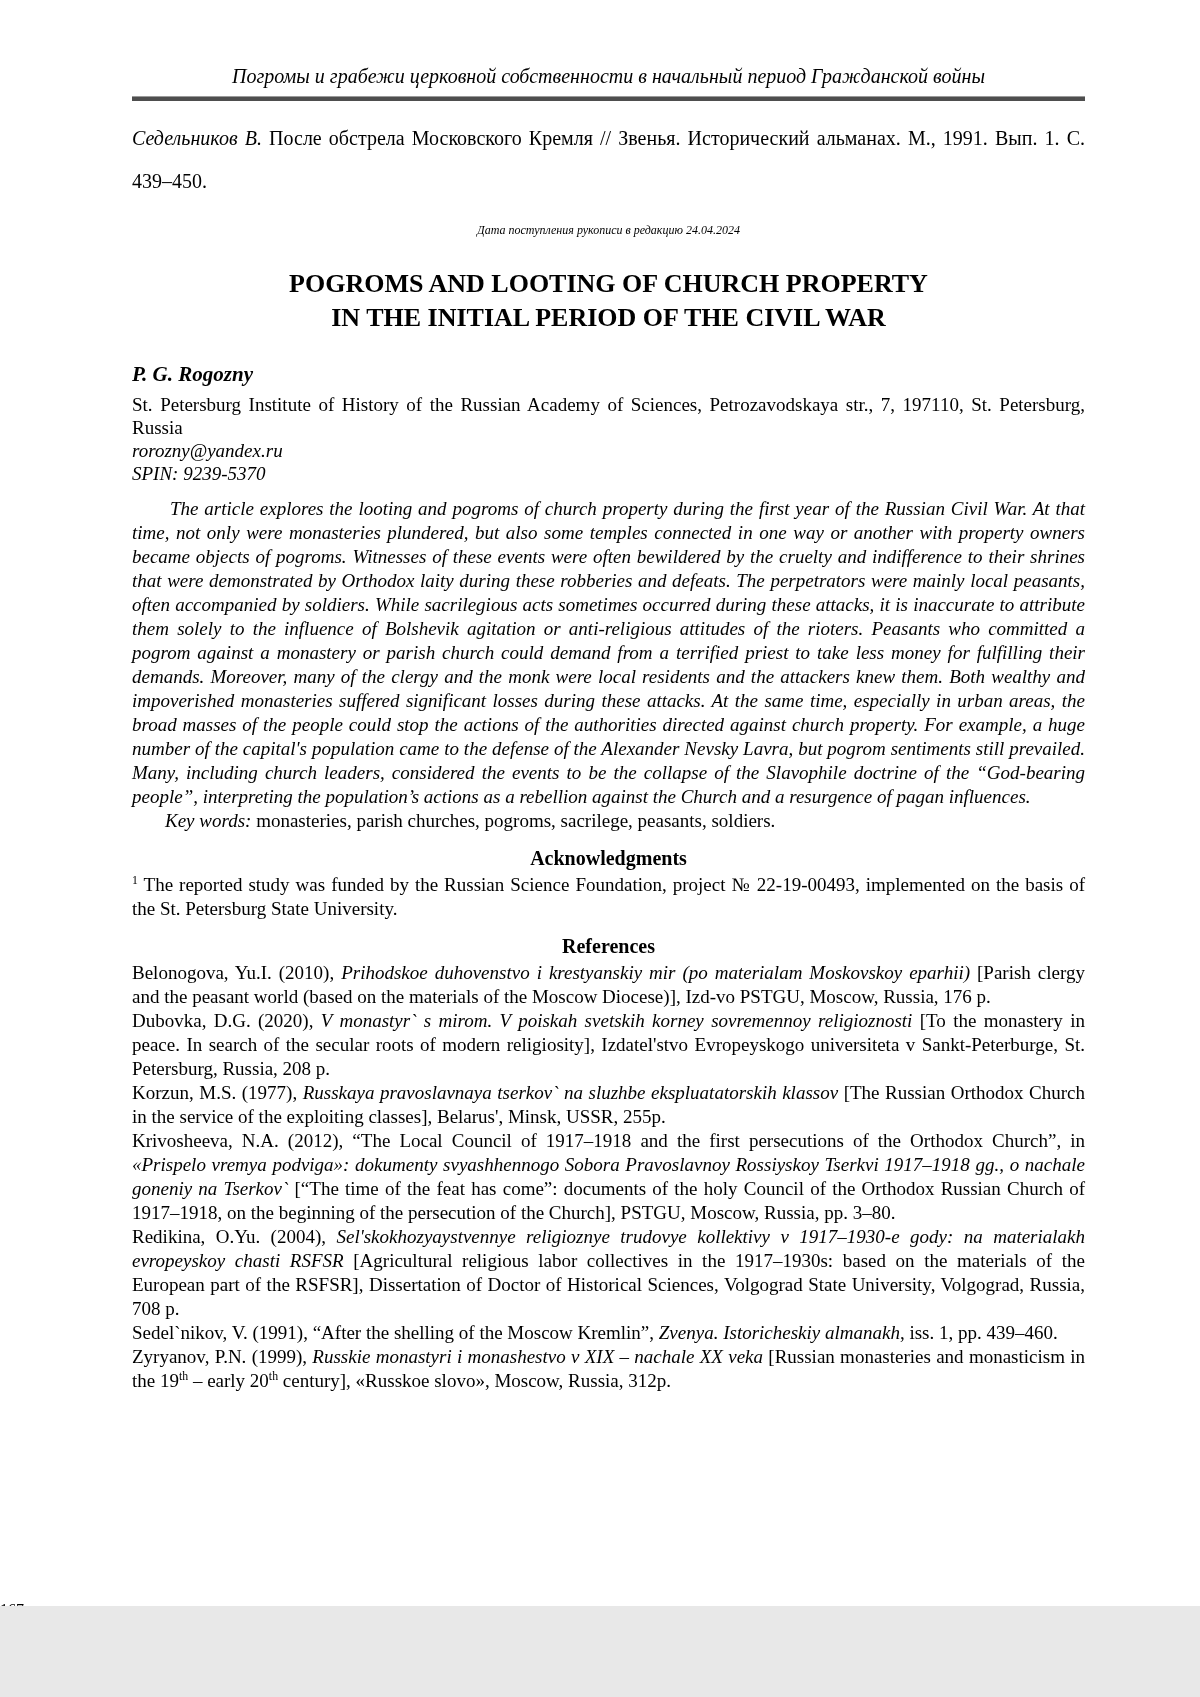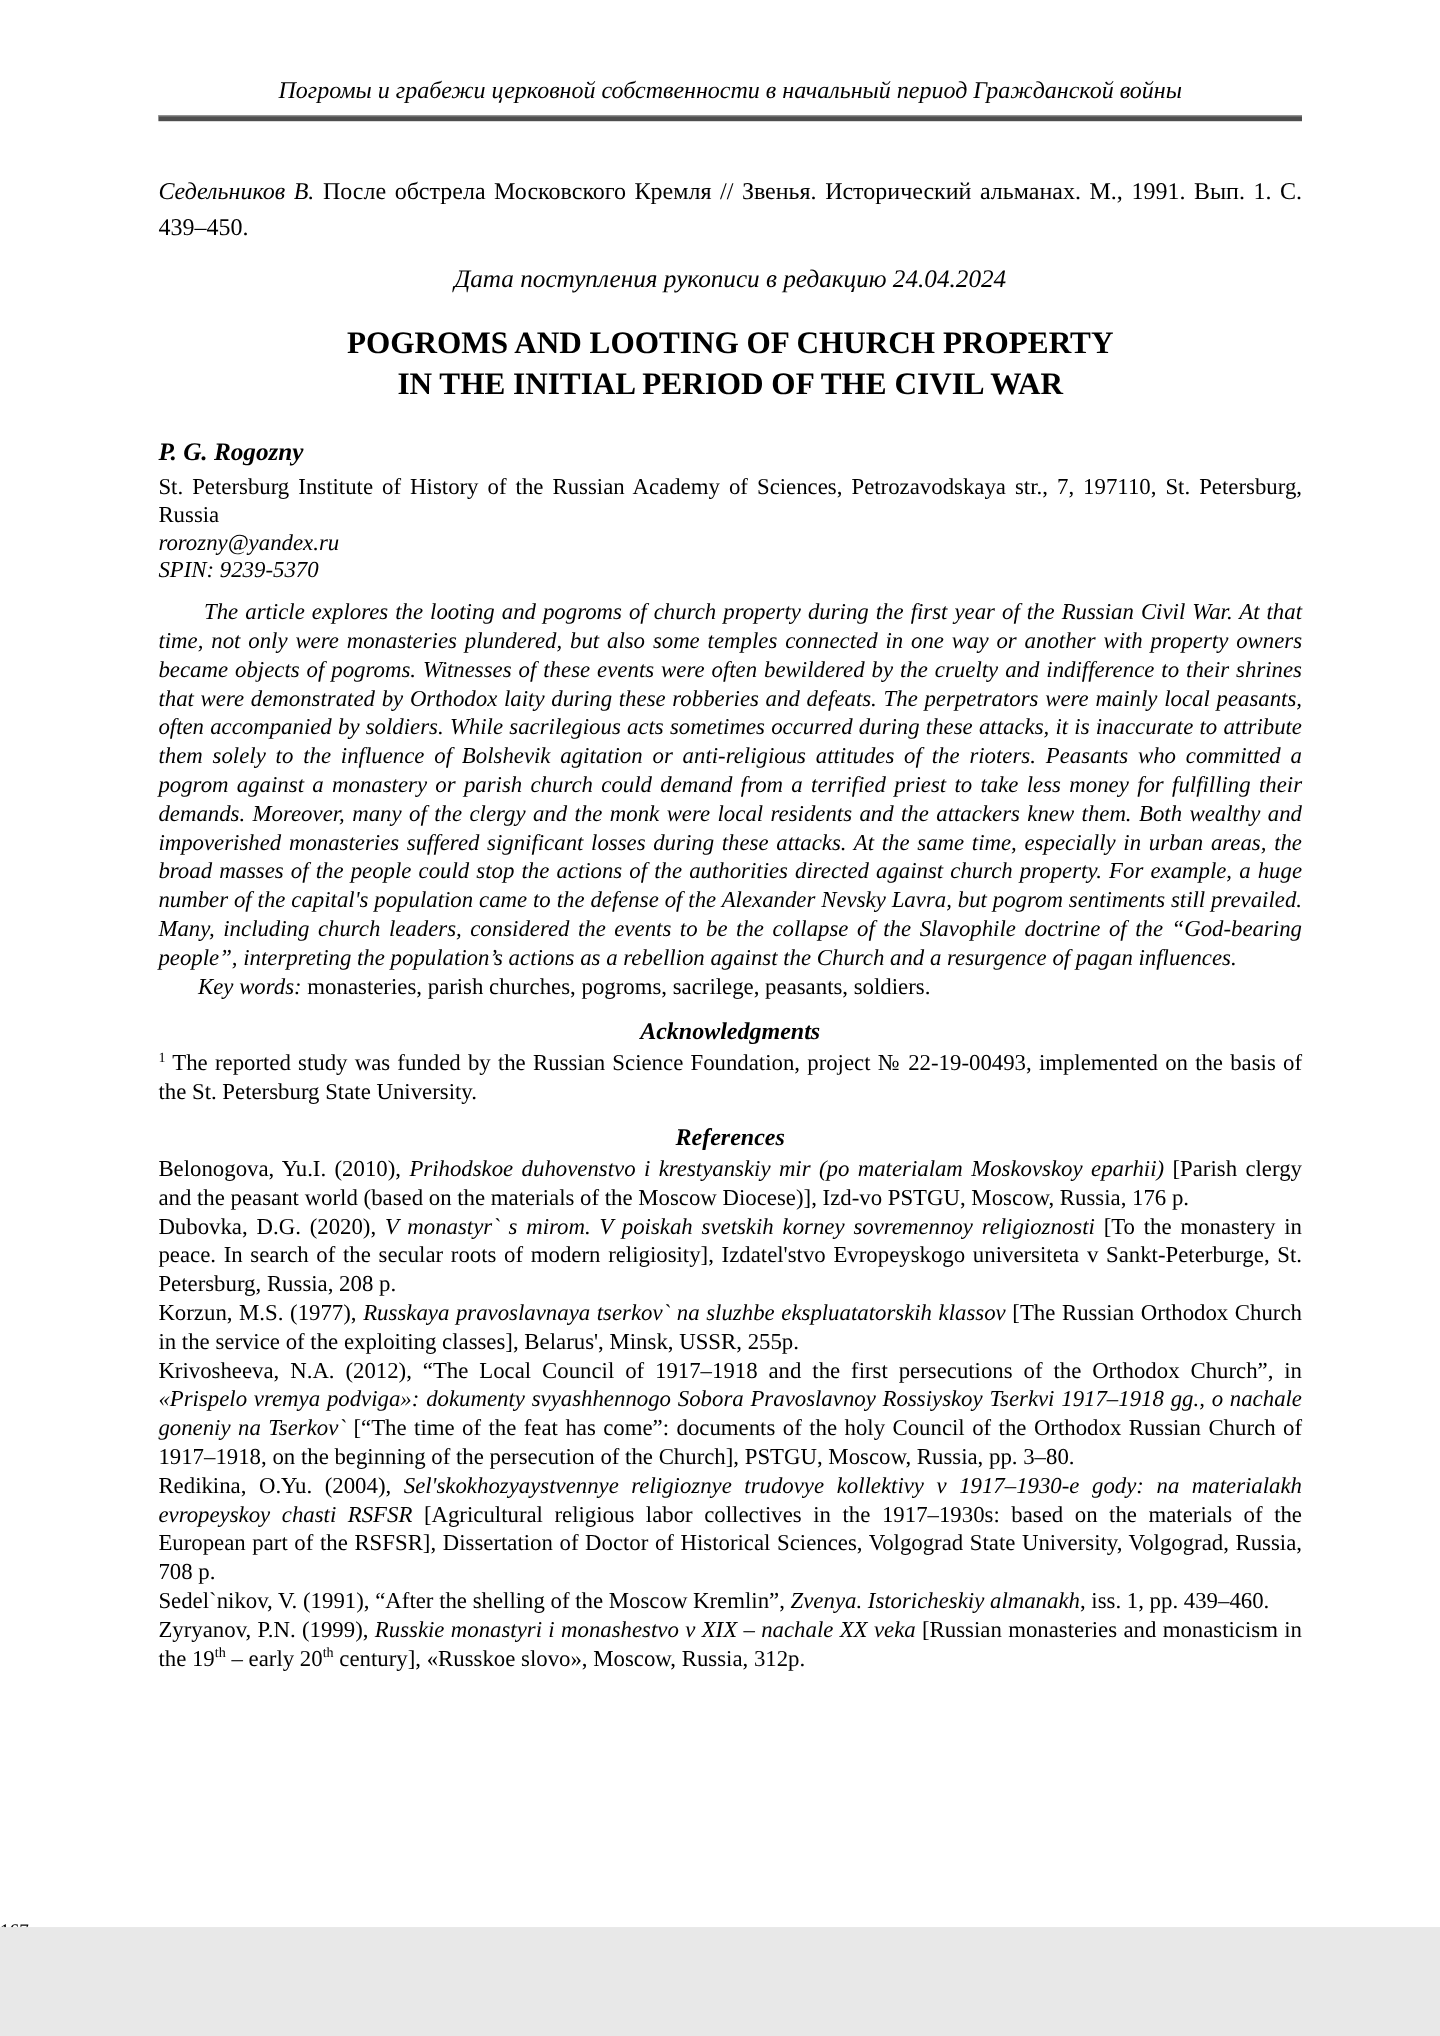--- a/index.html
+++ b/index.html
@@ -9,43 +9,43 @@
     font-family:"Liberation Serif","DejaVu Serif",serif;
     padding:64px 115px 0 132px;overflow:hidden;
   }
   .running-head{
     text-align:center;font-style:italic;font-size:20px;line-height:25px;
   }
   .head-rule{
     height:4px;background:#4e4e4e;border-top:1px solid #9a9a9a;margin-top:7px;
   }
   .citation{
-    margin-top:44px;font-size:20px;line-height:30px;text-align:justify;
+    margin-top:16px;font-size:20px;line-height:43px;text-align:justify;
   }
   .received{
-    margin-top:12px;font-size:21px;line-height:30px;font-style:italic;text-align:center;
+    margin-top:12px;font-size:12px;line-height:30px;font-style:italic;text-align:center;
   }
   .title{
     margin-top:22px;text-align:center;font-weight:bold;font-size:26px;line-height:34px;
   }
   .author{
     margin-top:26px;font-weight:bold;font-style:italic;font-size:21px;line-height:26px;
   }
   .affil{
     margin-top:6px;font-size:19px;line-height:23px;text-align:justify;
   }
   .affil-line{font-size:19px;line-height:23px;font-style:italic;}
   .abstract{
     margin-top:12px;font-size:19px;line-height:24px;text-align:justify;text-indent:38px;font-style:italic;
   }
   .keywords{
     font-size:19px;line-height:24px;text-align:justify;text-indent:33px;
   }
   .sec-heading{
-    margin-top:13px;text-align:center;font-weight:bold;font-style:italic;
+    margin-top:13px;text-align:center;font-weight:bold;
     font-size:20px;line-height:25px;
   }
   .footnote{
     margin-top:2px;font-size:19px;line-height:24px;text-align:justify;
   }
   .ref{
     font-size:19px;line-height:24px;text-align:justify;
   }
   .refs{margin-top:2px;}
   sup{font-size:0.62em;line-height:0;vertical-align:super;}

